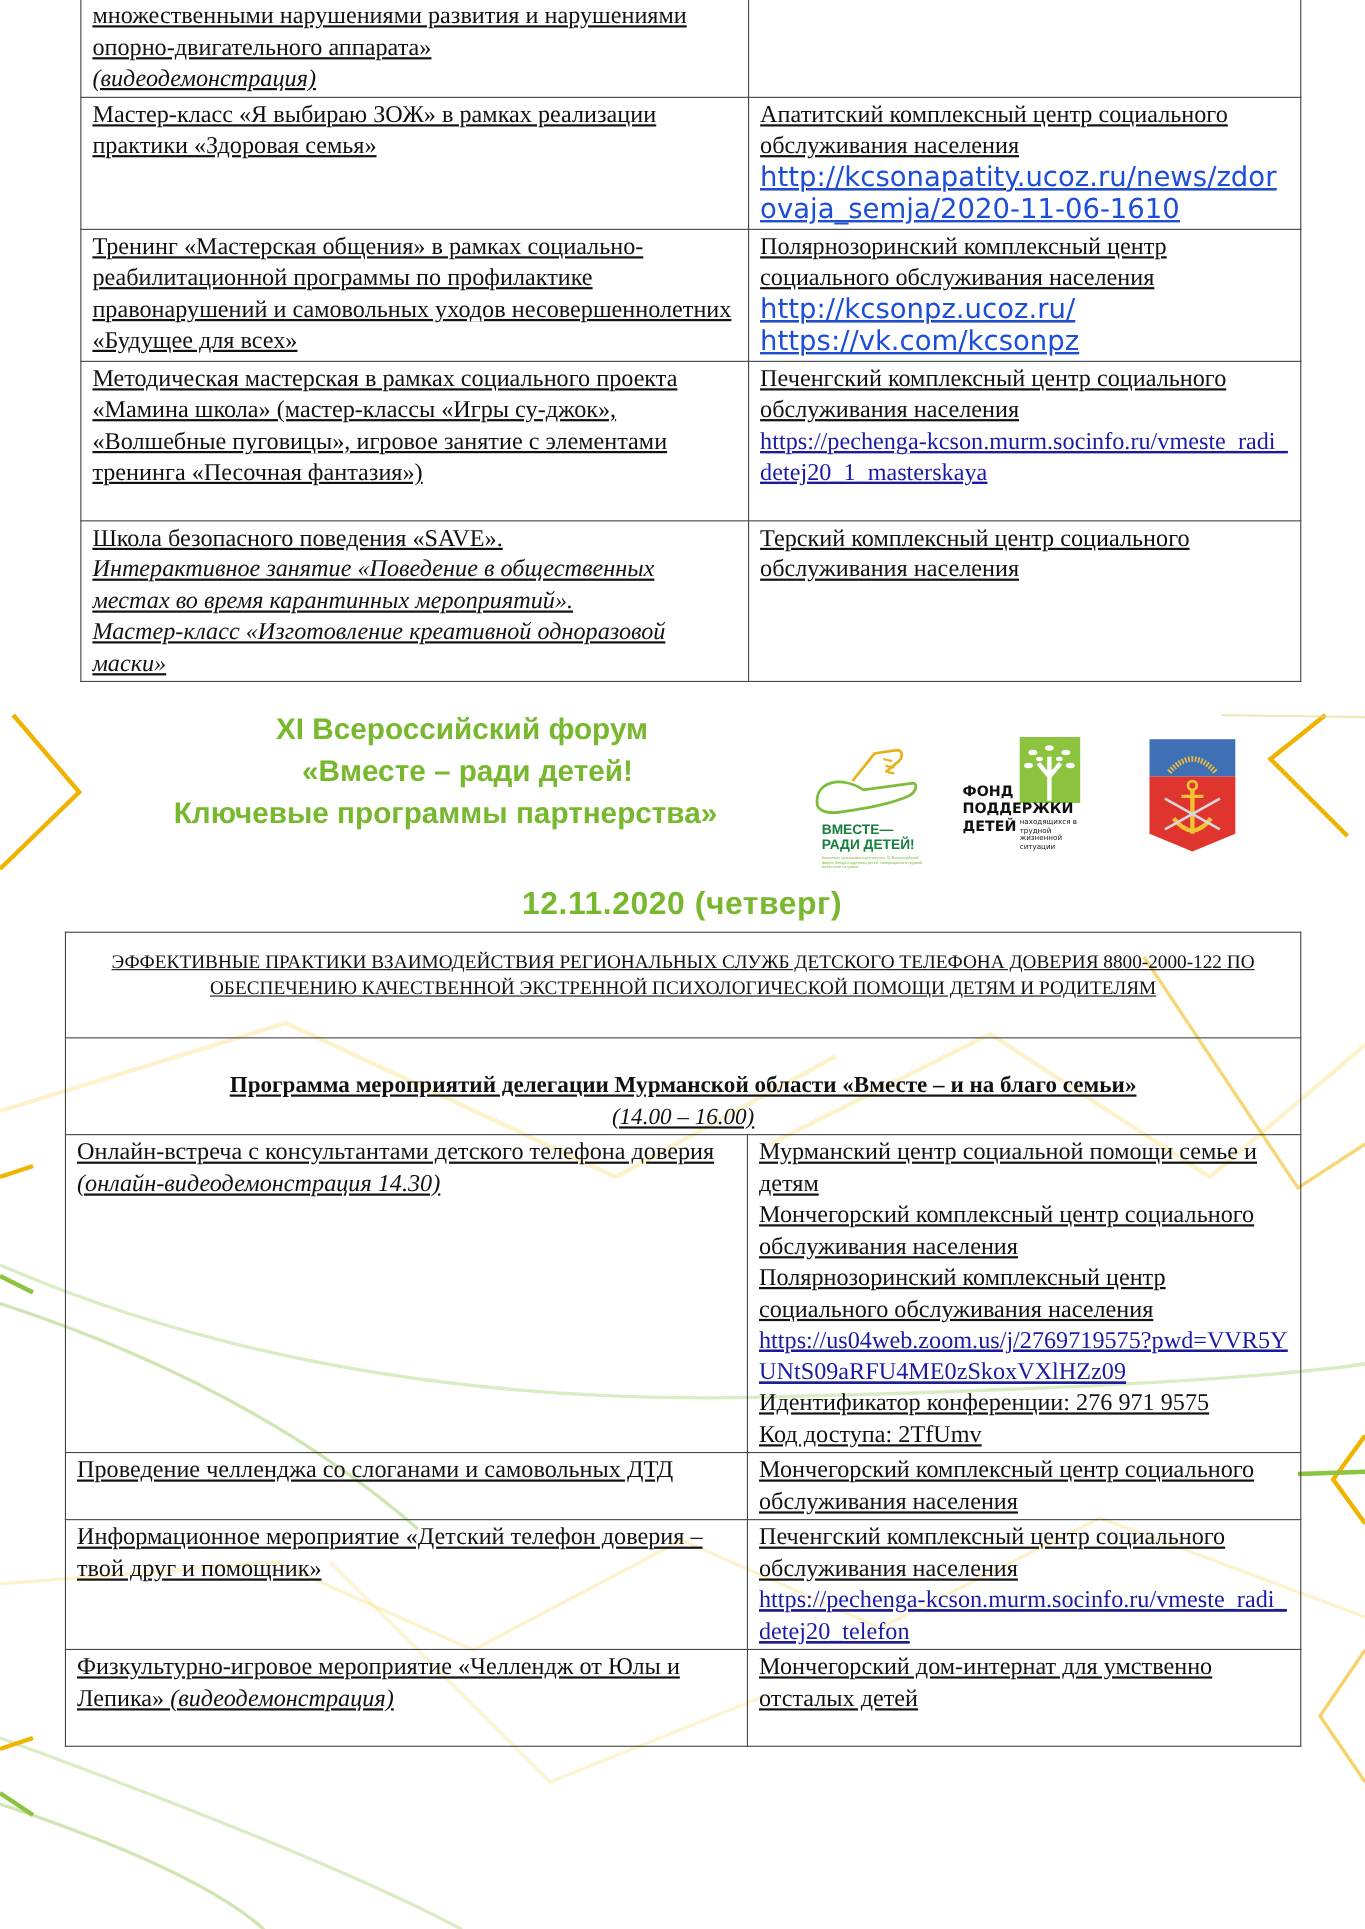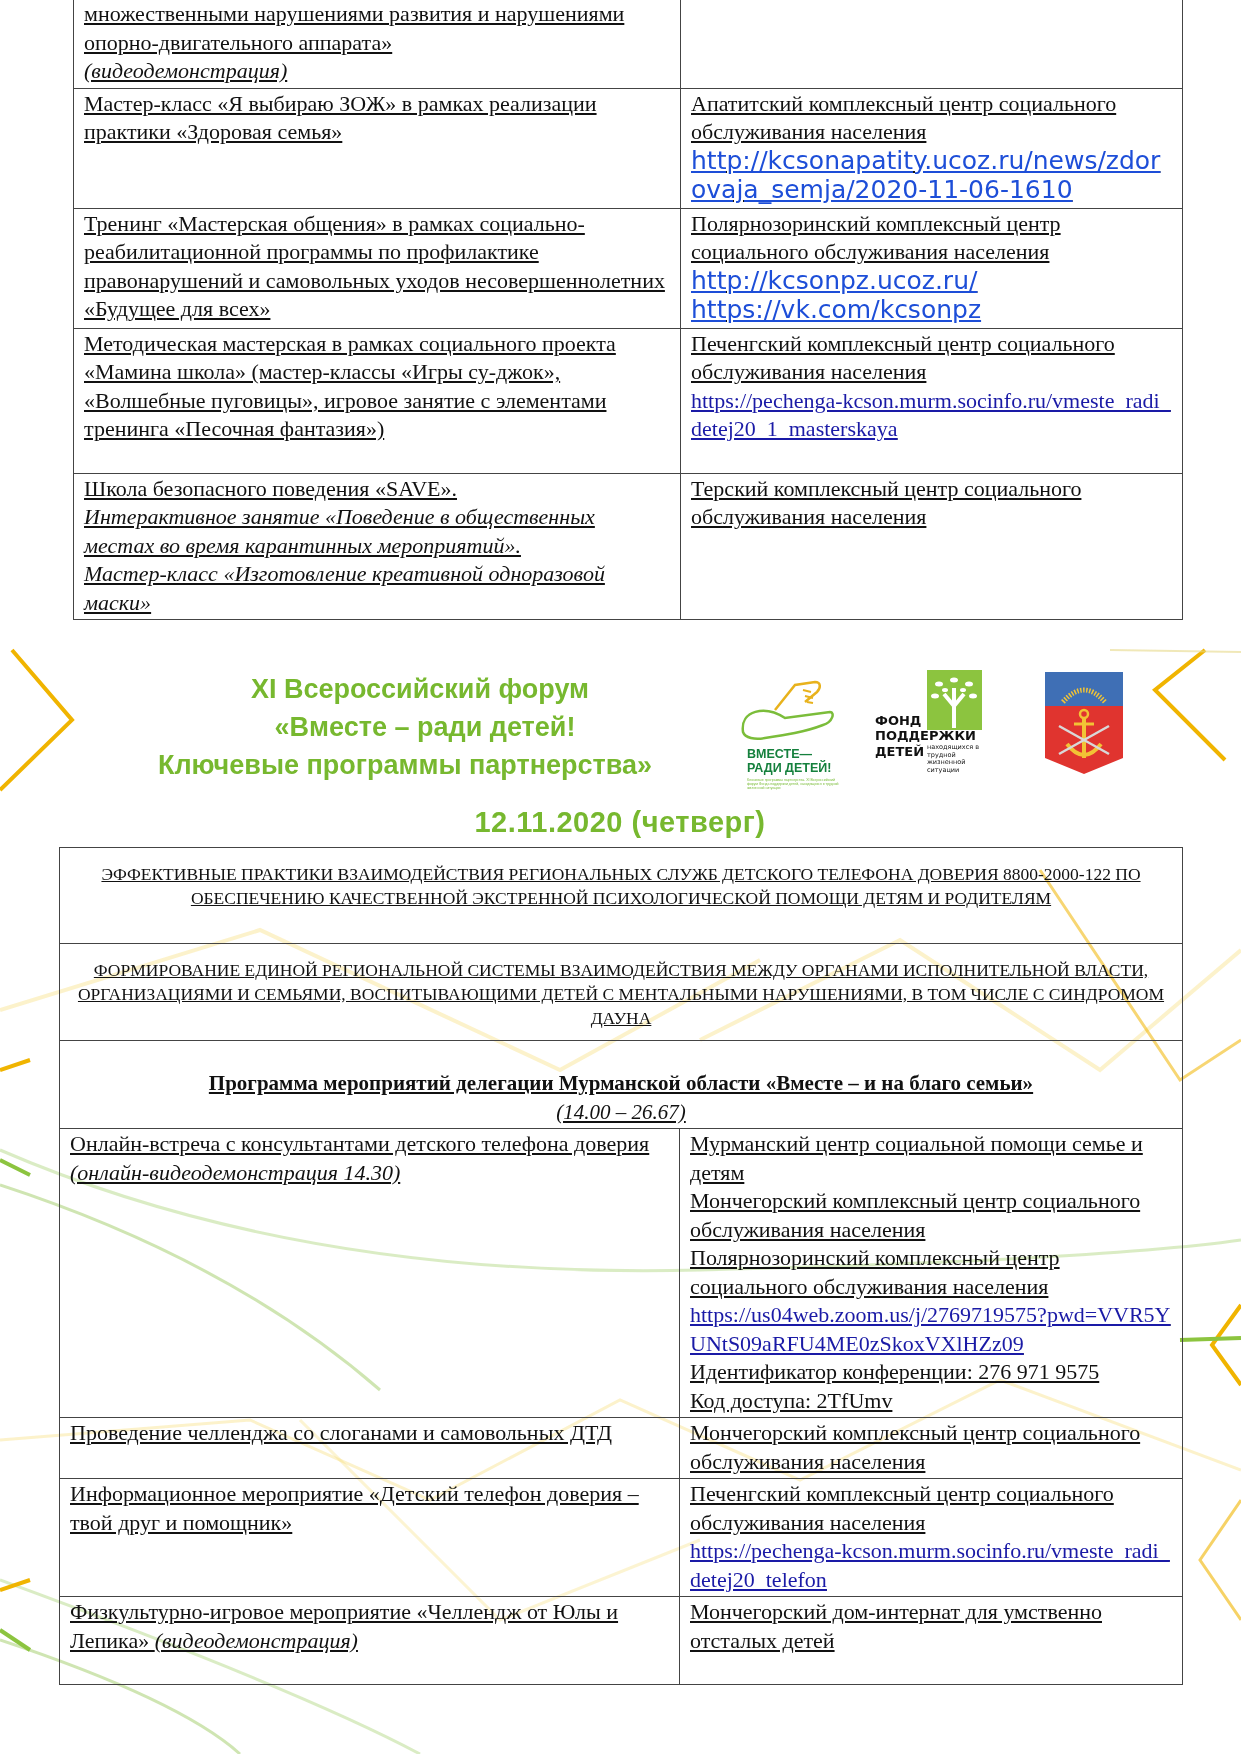--- a/index.html
+++ b/index.html
@@ -20,21 +20,21 @@
   .it { font-style:italic; }
   a.lnk { color:#1a1aa6; text-decoration:underline; word-break:break-all; }
   a.lnk.sans { font-family:"DejaVu Sans", "Liberation Sans", sans-serif; font-size:25px; color:#1d4ed8; }
   .t1 { left:73px; top:-2px; width:1109px; }
   .t2 { left:59px; top:847px; width:1123px; }
   .hdr-cell { text-align:center; font-size:17.5px; line-height:24px; padding:14px 14px 2px 14px !important; }
   .prog-cell { text-align:center; padding:28px 10px 0 10px !important; }
   .prog-title { font-weight:bold; font-size:21px; }
   .prog-time { font-style:italic; font-size:21px; }
   .forum-title {
-    position:absolute; z-index:1; left:100px; top:670px; width:620px;
+    position:absolute; z-index:1; left:100px; top:644px; width:620px;
     font-family:"Liberation Sans", "DejaVu Sans", sans-serif; font-weight:bold;
     color:#77b82f; font-size:27px; line-height:38px; text-align:center;
   }
   .forum-title .l1 { display:block; padding-left:20px; }
   .forum-title .l2 { display:block; padding-left:30px; }
   .forum-title .l3 { display:block; margin-left:-10px; }
   .forum-date {
     position:absolute; z-index:1; left:440px; top:806px; width:360px; text-align:center;
     font-family:"Liberation Sans", "DejaVu Sans", sans-serif; font-weight:bold;
     color:#77b82f; font-size:29px; letter-spacing:0.5px;
@@ -188,27 +188,24 @@
 
 <table class="doc t2">
   <colgroup>
       <col style="width:620px">
       <col style="width:503px">
     </colgroup>
   <tbody>
       <tr style="height:96px">
     <td colspan="2" class="hdr-cell">ЭФФЕКТИВНЫЕ ПРАКТИКИ ВЗАИМОДЕЙСТВИЯ РЕГИОНАЛЬНЫХ СЛУЖБ ДЕТСКОГО ТЕЛЕФОНА ДОВЕРИЯ 8800-2000-122 ПО ОБЕСПЕЧЕНИЮ КАЧЕСТВЕННОЙ ЭКСТРЕННОЙ ПСИХОЛОГИЧЕСКОЙ ПОМОЩИ ДЕТЯМ И РОДИТЕЛЯМ</td>
   </tr>
-  <tr style="height:97px">
-    <td colspan="2" class="hdr-cell">ФОРМИРОВАНИЕ ЕДИНОЙ РЕГИОНАЛЬНОЙ СИСТЕМЫ ВЗАИМОДЕЙСТВИЯ МЕЖДУ ОРГАНАМИ ИСПОЛНИТЕЛЬНОЙ ВЛАСТИ, ОРГАНИЗАЦИЯМИ И СЕМЬЯМИ, ВОСПИТЫВАЮЩИМИ ДЕТЕЙ С МЕНТАЛЬНЫМИ НАРУШЕНИЯМИ, В ТОМ ЧИСЛЕ С СИНДРОМОМ ДАУНА</td>
-  </tr>
   <tr style="height:88px">
     <td colspan="2" class="prog-cell">
       <span class="prog-title">Программа мероприятий делегации Мурманской области «Вместе – и на благо семьи»</span><br>
-      <span class="prog-time">(14.00 – 26.67)</span>
+      <span class="prog-time">(14.00 – 16.00)</span>
     </td>
   </tr>
   <tr style="height:286px">
     <td>
       <span>Онлайн-встреча с консультантами детского телефона доверия </span><span class="it">(онлайн-видеодемонстрация 14.30)</span>
     </td>
     <td>
       <span>Мурманский центр социальной помощи семье и детям</span><br>
       <span>Мончегорский комплексный центр социального обслуживания населения</span><br>
       <span>Полярнозоринский комплексный центр социального обслуживания населения</span><br>

